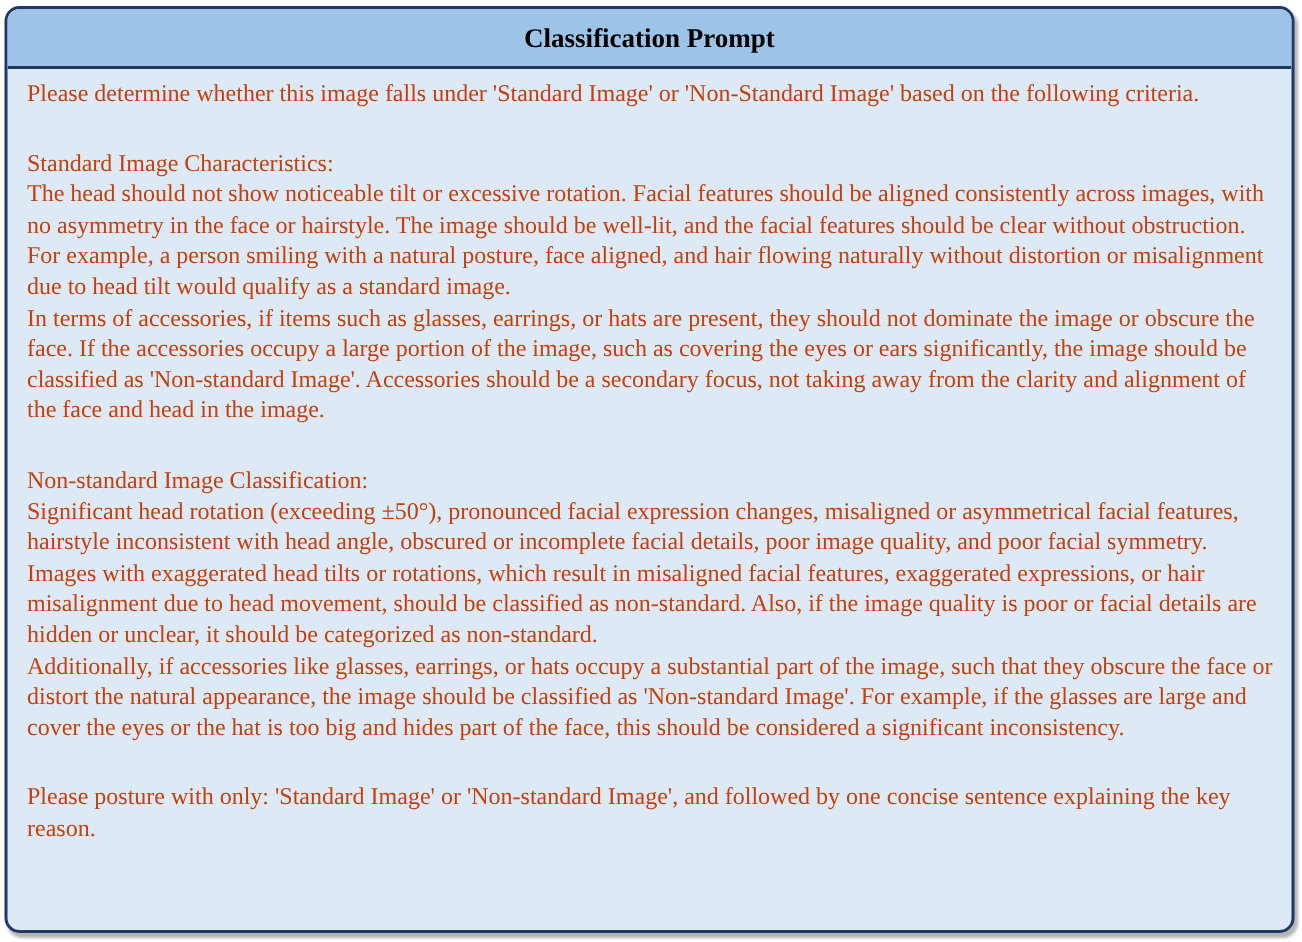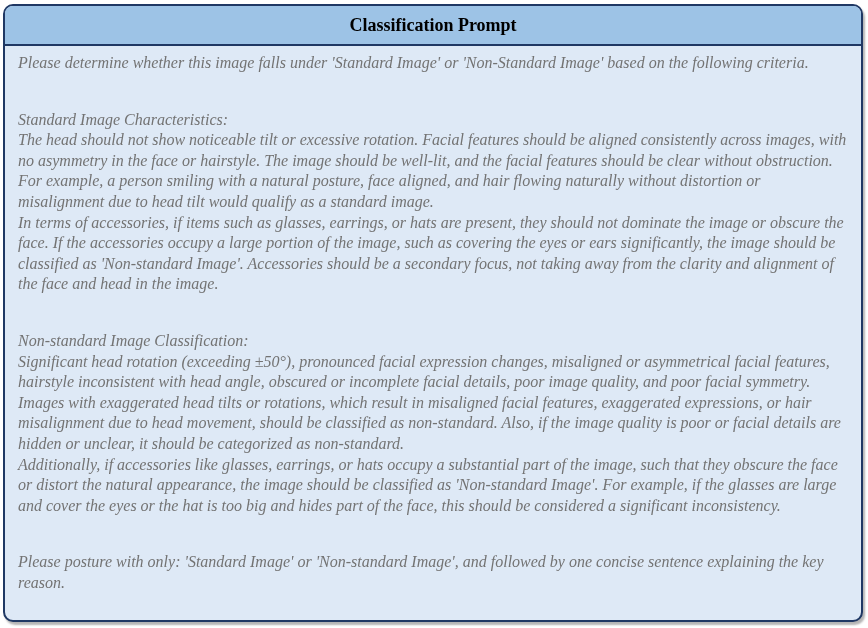--- a/index.html
+++ b/index.html
@@ -37,24 +37,23 @@
     font-size: 18px;
     color: #000000;
     padding: 9px 0 8px 0;
     flex: 0 0 auto;
   }
   .prompt-body {
     flex: 1 1 auto;
     padding: 7px 12px 0 13px;
     font-size: 16px;
     line-height: 20.6px;
-    color: #737373;
-    font-style: italic;
+    color: #c2410c;
   }
-  .section + .section { margin-top: 36px; }
+  .section + .section { margin-top: 26px; }
   .para { margin: 0; }
 </style>
 </head>
 <body>
 
 <div class="canvas">
   <div class="prompt-box">
     <div class="prompt-header">Classification Prompt</div>
     <div class="prompt-body">
         <div class="section">

